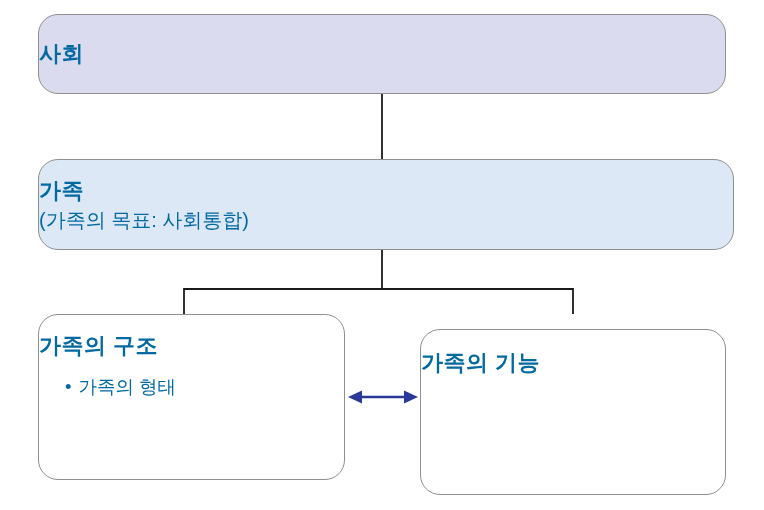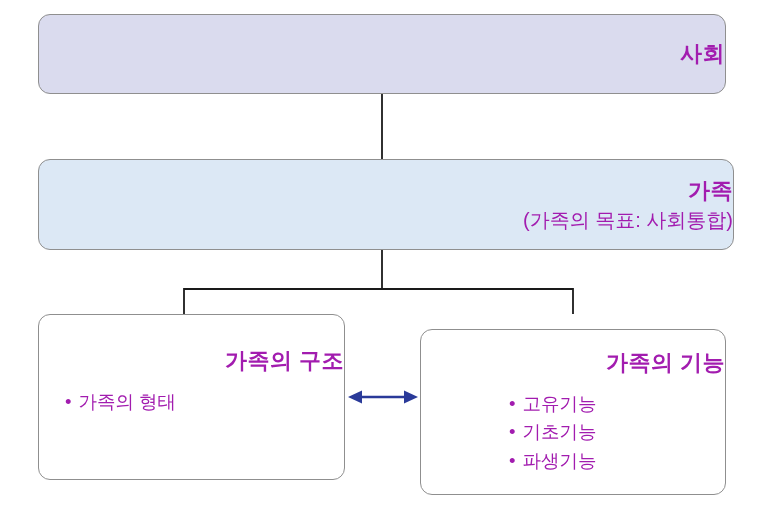--- a/index.html
+++ b/index.html
@@ -16,43 +16,43 @@
   }
   svg.connectors {
     position: absolute;
     left: 0; top: 0;
     width: 764px; height: 510px;
     pointer-events: none;
   }
   .box {
     position: absolute;
     border: 1.6px solid #8f8f8f;
-    border-radius: 12px;
+    border-radius: 20px;
     background: #ffffff;
     display: flex;
     flex-direction: column;
-    align-items: flex-end;
+    align-items: flex-start;
     justify-content: center;
-    color: #a21caf;
+    color: #0369a1;
   }
   .box-top {
     left: 38px; top: 14px;
     width: 688px; height: 80px;
     background: #dadbee;
   }
   .box-family {
     left: 38px; top: 159px;
     width: 696px; height: 91px;
     background: #dce8f5;
   }
   .box-left {
     left: 38px; top: 314px;
     width: 307px; height: 166px;
     justify-content: flex-start;
-    padding-top: 31px;
+    padding-top: 16px;
   }
   .box-right {
     left: 420px; top: 329px;
     width: 306px; height: 166px;
     justify-content: flex-start;
     padding-top: 18px;
   }
   .box-title {
     font-size: 22px;
     font-weight: bold;
@@ -113,20 +113,15 @@
 
   <div class="box box-left">
     <div class="box-title">가족의 구조</div>
     <ul class="bullet-list">
       <li>가족의 형태</li>
     </ul>
   </div>
 
   <div class="box box-right">
     <div class="box-title">가족의 기능</div>
-    <ul class="bullet-list">
-      <li>고유기능</li>
-      <li>기초기능</li>
-      <li>파생기능</li>
-    </ul>
   </div>
 
 </div>
 
 </body></html>

